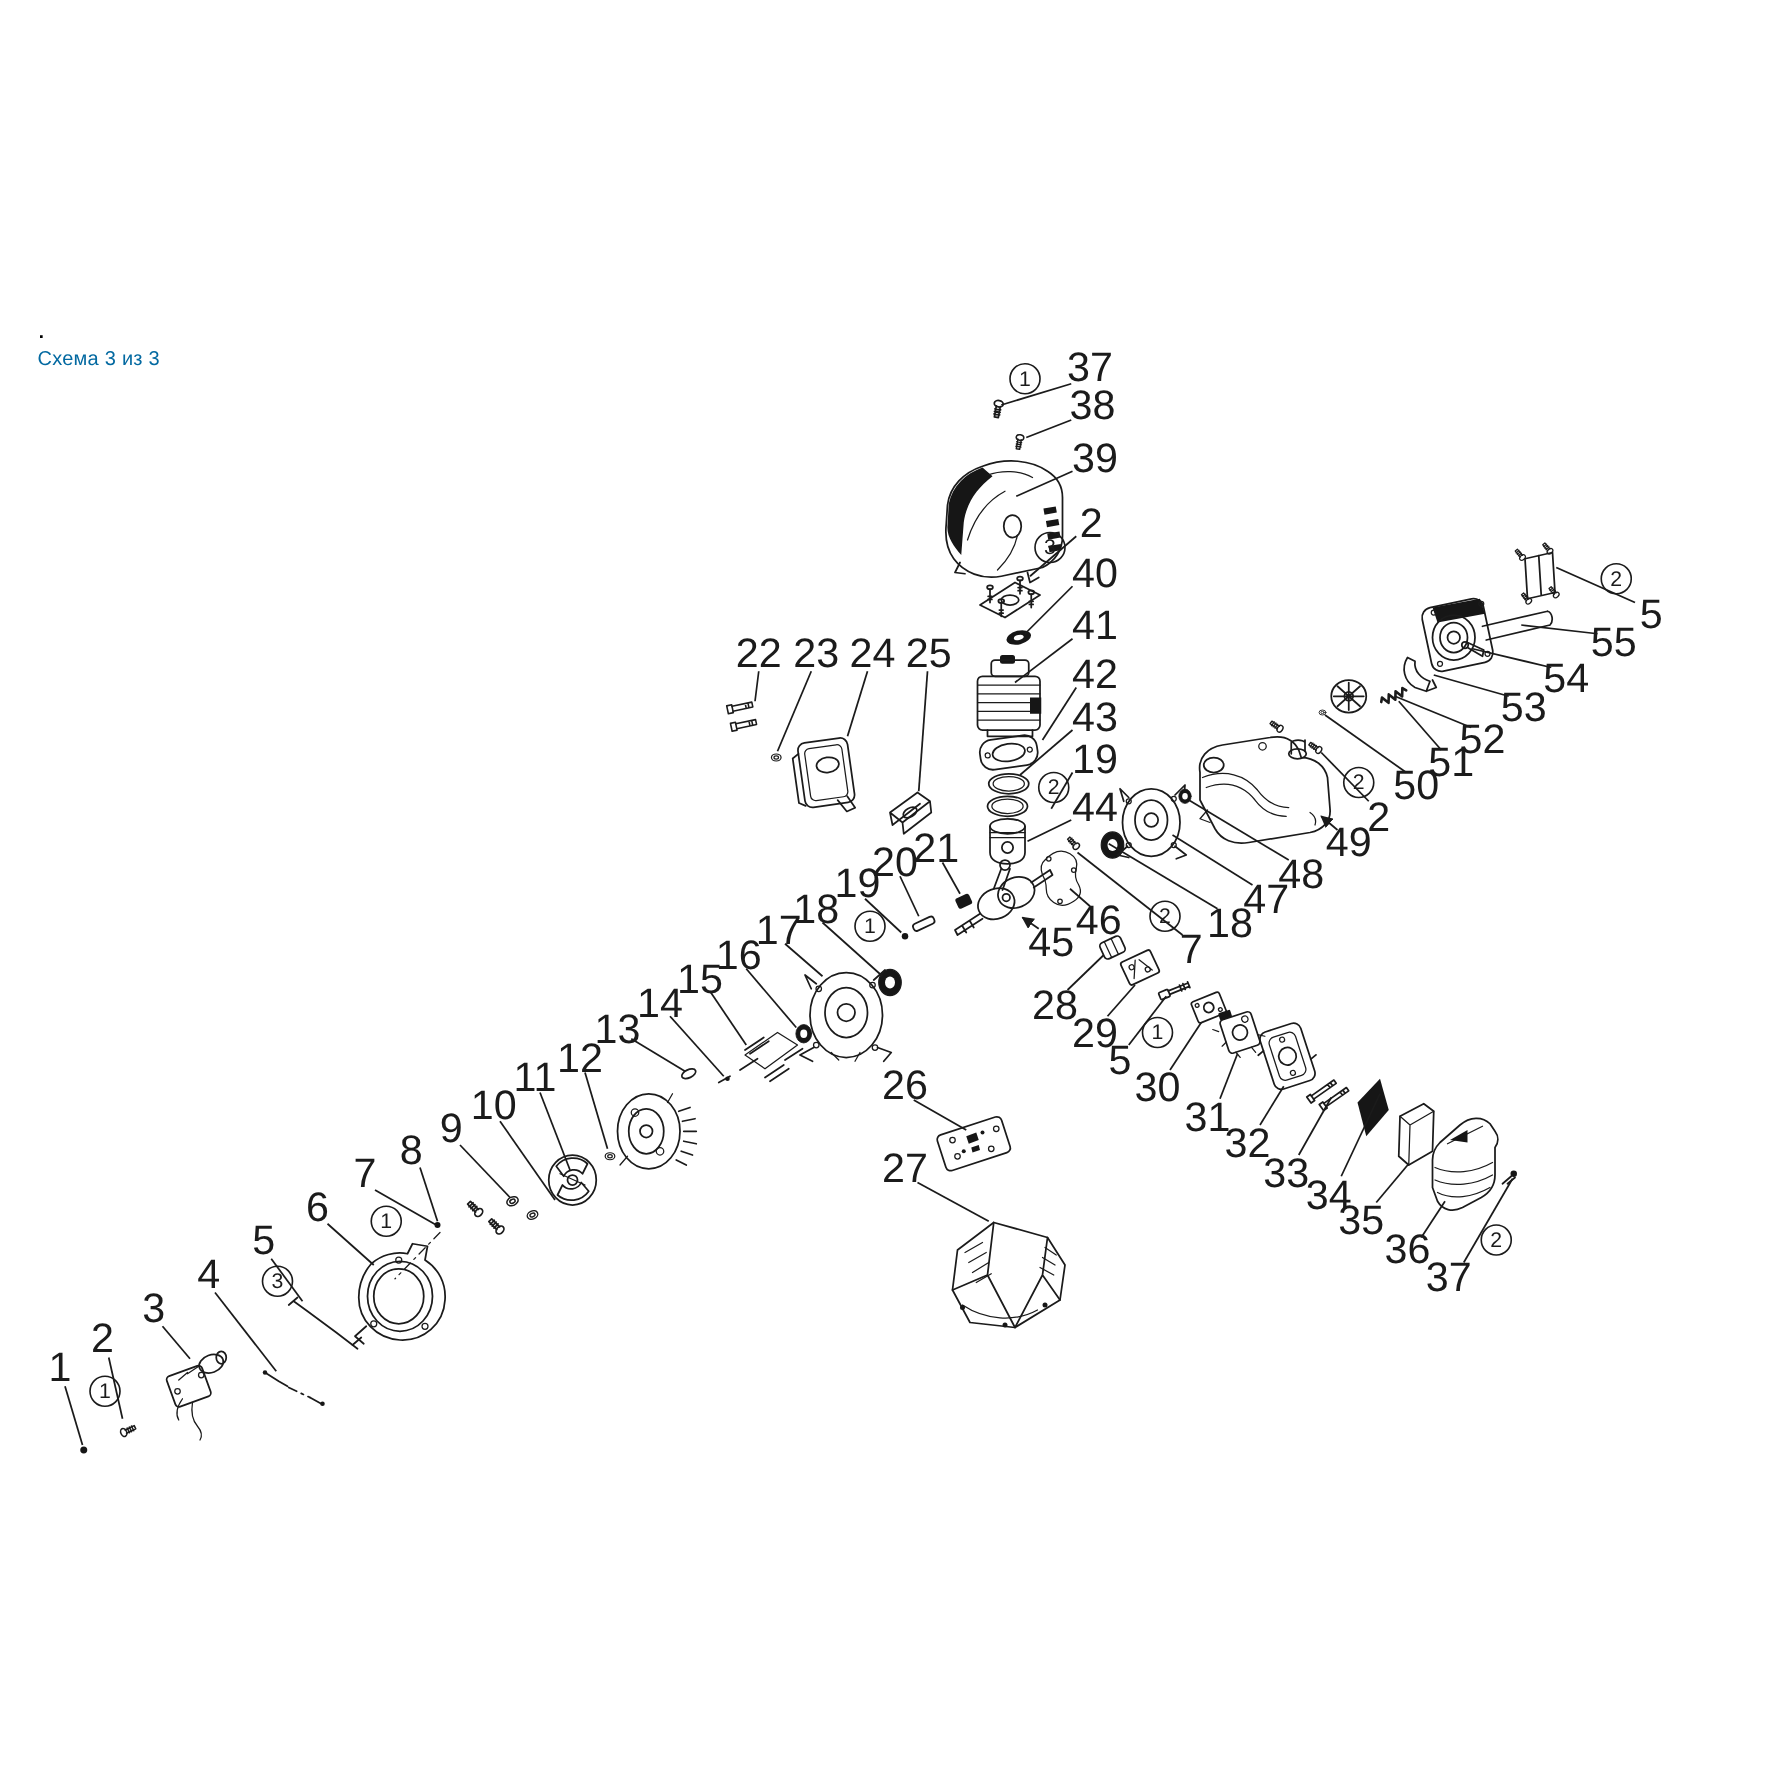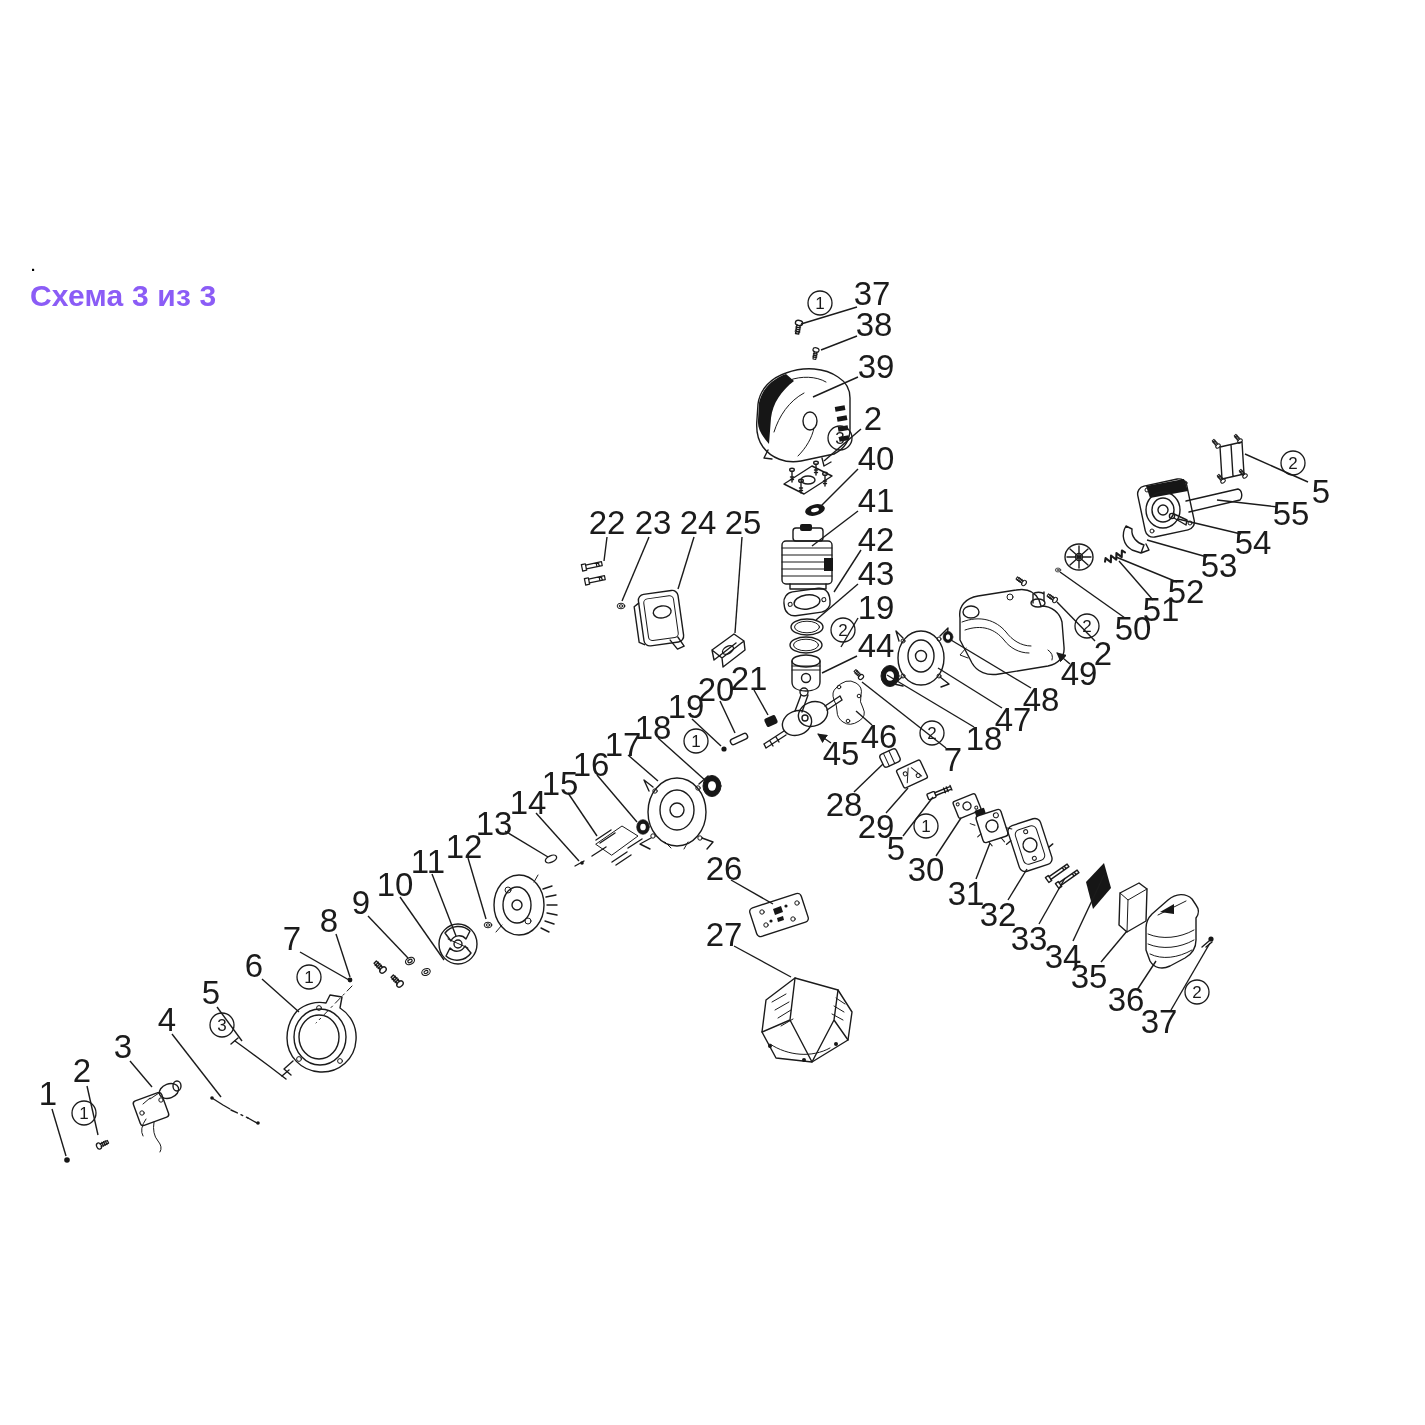--- a/index.html
+++ b/index.html
@@ -1,20 +1,20 @@
 <!DOCTYPE html>
 <html style="--ink: #1b1b1b;"><head>
 <meta charset="utf-8">
 <style>
   :root{ --ink:#1b1b1b; }
   html,body{margin:0;padding:0;background:#fff;}
   body{width:1425px;height:1425px;font-family:"Liberation Sans",sans-serif;}
   .stage{position:relative;width:1425px;height:1425px;background:#fff;overflow:hidden;}
   .title-dot{position:absolute;left:31px;top:257px;font-size:15px;font-weight:700;color:#000;}
-  .page-title{position:absolute;left:30px;top:279px;font-size:30px;font-weight:700;color:#8b5cf6;letter-spacing:.2px;}
+  .page-title{position:absolute;left:30px;top:279px;font-size:16px;font-weight:400;color:#0369a1;letter-spacing:.2px;}
   svg.diagram{position:absolute;left:0;top:0;width:1425px;height:1425px;}
   svg .ln{fill:none;stroke:var(--ink);stroke-width:1.4;stroke-linecap:round;stroke-linejoin:round;}
   svg .thin{stroke-width:1;}
   svg .thk{stroke-width:2.1;}
   svg .dk{fill:#161616;stroke:none;}
   svg .wh{fill:#fff;stroke:none;}
   svg .dash{stroke-dasharray:7 4 2 4;}
   svg text.lbl{font-family:"Liberation Sans",sans-serif;font-size:33px;fill:var(--ink);text-anchor:middle;}
   svg text.co{font-family:"Liberation Sans",sans-serif;font-size:17px;fill:var(--ink);text-anchor:middle;}
   svg line.leader{stroke:var(--ink);stroke-width:1.4;fill:none;}

